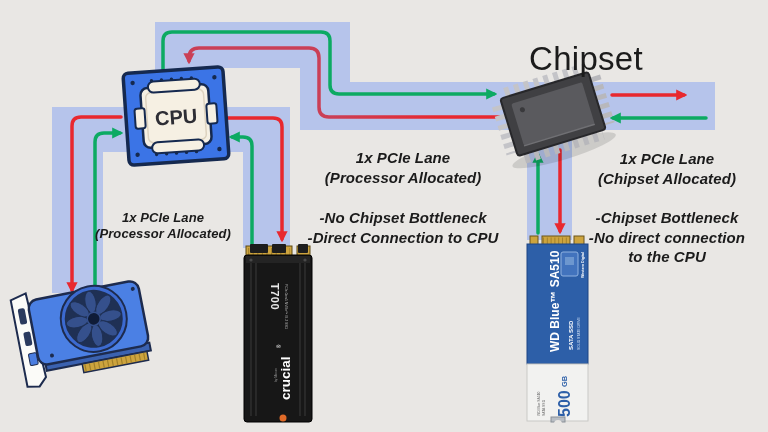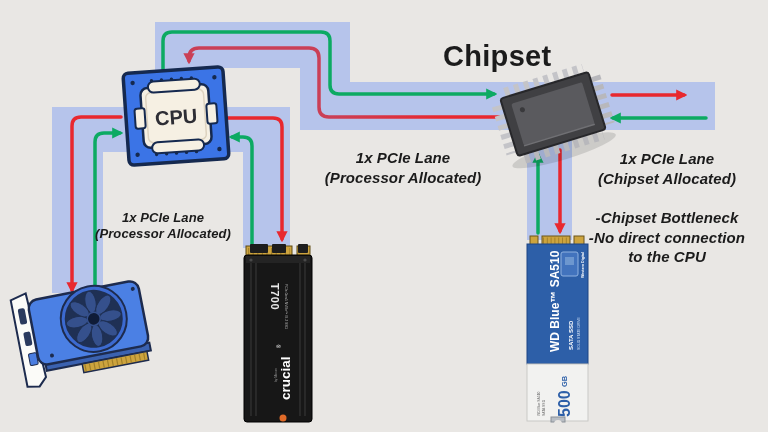--- a/index.html
+++ b/index.html
@@ -11,22 +11,22 @@
     overflow:hidden;
   }
   .canvas{position:absolute;left:0;top:0;}
   .lbl{
     position:absolute;text-align:center;font-weight:bold;
     color:var(--text,#1b1b1b);letter-spacing:0.1px;font-style:italic;
   }
   .lbl-sm{font-size:13px;line-height:16px;}
   .lbl-md{font-size:15px;line-height:19.5px;}
   .title{
-    position:absolute;text-align:left;font-weight:bold;
-    color:var(--text,#1b1b1b);font-size:29px;letter-spacing:0.3px;
+    position:absolute;text-align:right;font-weight:normal;
+    color:var(--text,#1b1b1b);font-size:33px;letter-spacing:0.3px;
   }
 </style>
 </head>
 <body>
 
 <div class="stage">
 
   <svg class="canvas" width="768" height="432" viewBox="0 0 768 432">
     <defs>
       <marker id="ah-green" viewBox="0 0 10 10" refX="7" refY="5" markerWidth="3.2" markerHeight="3.2" orient="auto">
@@ -193,20 +193,22 @@
   <div class="lbl lbl-sm" style="left:58px;top:210px;width:210px;">
     <div>1x PCIe Lane</div>
     <div>(Processor Allocated)</div>
   </div>
 
   <div class="lbl lbl-md" style="left:271px;top:148px;width:264px;">
     <div>1x PCIe Lane</div>
     <div>(Processor Allocated)</div>
   </div>
   <div class="lbl lbl-md" style="left:271px;top:208px;width:264px;">
+    <div>-No Chipset Bottleneck</div>
+    <div>-Direct Connection to CPU</div>
   </div>
 
   <div class="lbl lbl-md" style="left:541px;top:149px;width:252px;">
     <div>1x PCIe Lane</div>
     <div>(Chipset Allocated)</div>
   </div>
   <div class="lbl lbl-md" style="left:541px;top:208px;width:252px;">
     <div>-Chipset Bottleneck</div>
     <div>-No direct connection</div>
     <div>to the  CPU</div>

